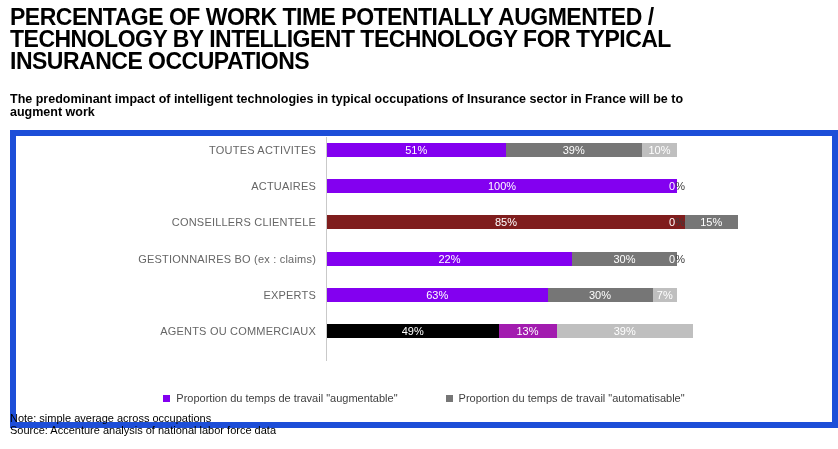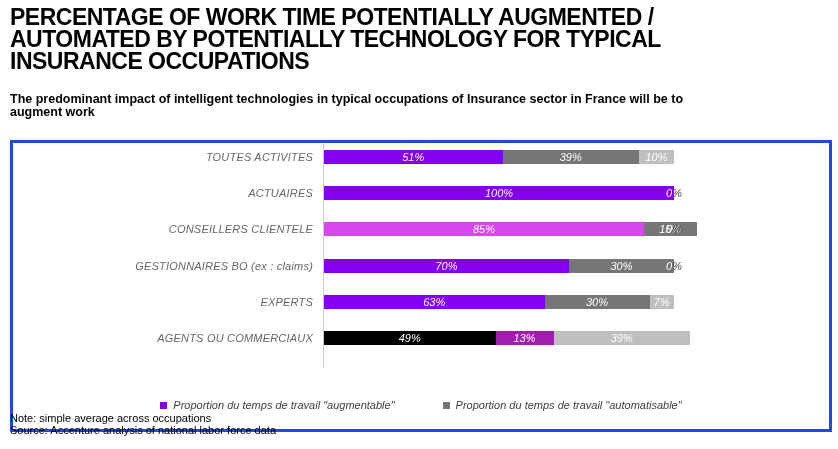--- a/index.html
+++ b/index.html
@@ -5,22 +5,22 @@
   html,body{margin:0;padding:0;background:#fff;}
   .page{position:relative;width:838px;height:449px;background:#fff;overflow:hidden;
         font-family:"Liberation Sans",sans-serif;}
 
   .title{position:absolute;left:10px;top:6px;width:710px;margin:0;
          font-size:23px;line-height:22px;font-weight:bold;letter-spacing:-0.5px;color:#000;}
 
   .subtitle{position:absolute;left:10px;top:93px;width:700px;
             font-size:12.5px;line-height:13px;font-weight:bold;color:#000;}
 
-  .chart-box{position:absolute;left:10px;top:140px;width:816px;height:286px;
-             border:3px solid #1d4ed8;background:#fff;font-style:italic;}
+  .chart-box{position:absolute;left:10px;top:130px;width:816px;height:286px;
+             border:6px solid #1d4ed8;background:#fff;}
 
   .axis-line{position:absolute;left:310px;top:1px;width:1px;height:224px;background:#c9c9c9;}
 
   .rows{position:absolute;left:0;top:6px;right:0;}
   .row{display:flex;align-items:center;height:15px;margin-bottom:21.4px;}
   .cat-label{width:300px;padding-right:11px;text-align:right;flex:0 0 auto;
              font-size:11px;color:#666;letter-spacing:0.2px;white-space:nowrap;}
   .track{position:relative;width:350px;height:14px;display:flex;flex:0 0 auto;}
   .seg{height:14px;display:flex;align-items:center;justify-content:center;flex:0 0 auto;overflow:visible;}
   .seg-label{font-size:11px;color:#fff;white-space:nowrap;}
@@ -34,21 +34,21 @@
   .swatch{width:7px;height:7px;display:inline-block;flex:0 0 auto;}
   .legend-label{font-size:11px;color:#404040;}
 
   .note{position:absolute;left:10px;top:412px;font-size:11px;color:#000;}
   .source{position:absolute;left:10px;top:424px;font-size:11px;color:#000;}
 </style>
 </head>
 <body>
 
 <div class="page">
-  <h1 class="title">PERCENTAGE OF WORK TIME POTENTIALLY AUGMENTED / AUTOMATED BY POTENTIALLY TECHNOLOGY FOR TYPICAL INSURANCE OCCUPATIONS</h1>
+  <h1 class="title">PERCENTAGE OF WORK TIME POTENTIALLY AUGMENTED / TECHNOLOGY BY INTELLIGENT TECHNOLOGY FOR TYPICAL INSURANCE OCCUPATIONS</h1>
   <div class="subtitle">The predominant impact of intelligent technologies in typical occupations of Insurance sector in France will be to augment work</div>
 
   <div class="chart-box">
     <div class="axis-line"></div>
     <div class="rows">
         <div class="row">
           <div class="cat-label">TOUTES ACTIVITES</div>
           <div class="track">
             <div class="seg" style="width: 178.5px; background: rgb(131, 0, 240);">
               <span class="seg-label">51%</span>
@@ -66,34 +66,34 @@
           <div class="track">
             <div class="seg" style="width: 350px; background: rgb(131, 0, 240);">
               <span class="seg-label">100%</span>
             </div>
             <span class="zero-label" style="left: 350px;"><span class="z-on">0</span><span class="z-off">%</span></span>
           </div>
         </div>
         <div class="row">
           <div class="cat-label">CONSEILLERS CLIENTELE</div>
           <div class="track">
-            <div class="seg" style="width: 320px; background: #d946ef; align-items: center;">
+            <div class="seg" style="width: 358px; background: #7f1d1d; align-items: center;">
               <span class="seg-label">85%</span>
             </div>
             <div class="seg" style="width: 52.5px; background: rgb(118, 118, 118);">
               <span class="seg-label">15%</span>
             </div>
             <span class="zero-label" style="left: 350px;"><span class="z-on">0</span><span class="z-off">%</span></span>
           </div>
         </div>
         <div class="row">
           <div class="cat-label">GESTIONNAIRES BO (ex : claims)</div>
           <div class="track">
             <div class="seg" style="width: 245px; background: rgb(131, 0, 240);">
-              <span class="seg-label">70%</span>
+              <span class="seg-label">22%</span>
             </div>
             <div class="seg" style="width: 105px; background: rgb(118, 118, 118);">
               <span class="seg-label">30%</span>
             </div>
             <span class="zero-label" style="left: 350px;"><span class="z-on">0</span><span class="z-off">%</span></span>
           </div>
         </div>
         <div class="row">
           <div class="cat-label">EXPERTS</div>
           <div class="track">

